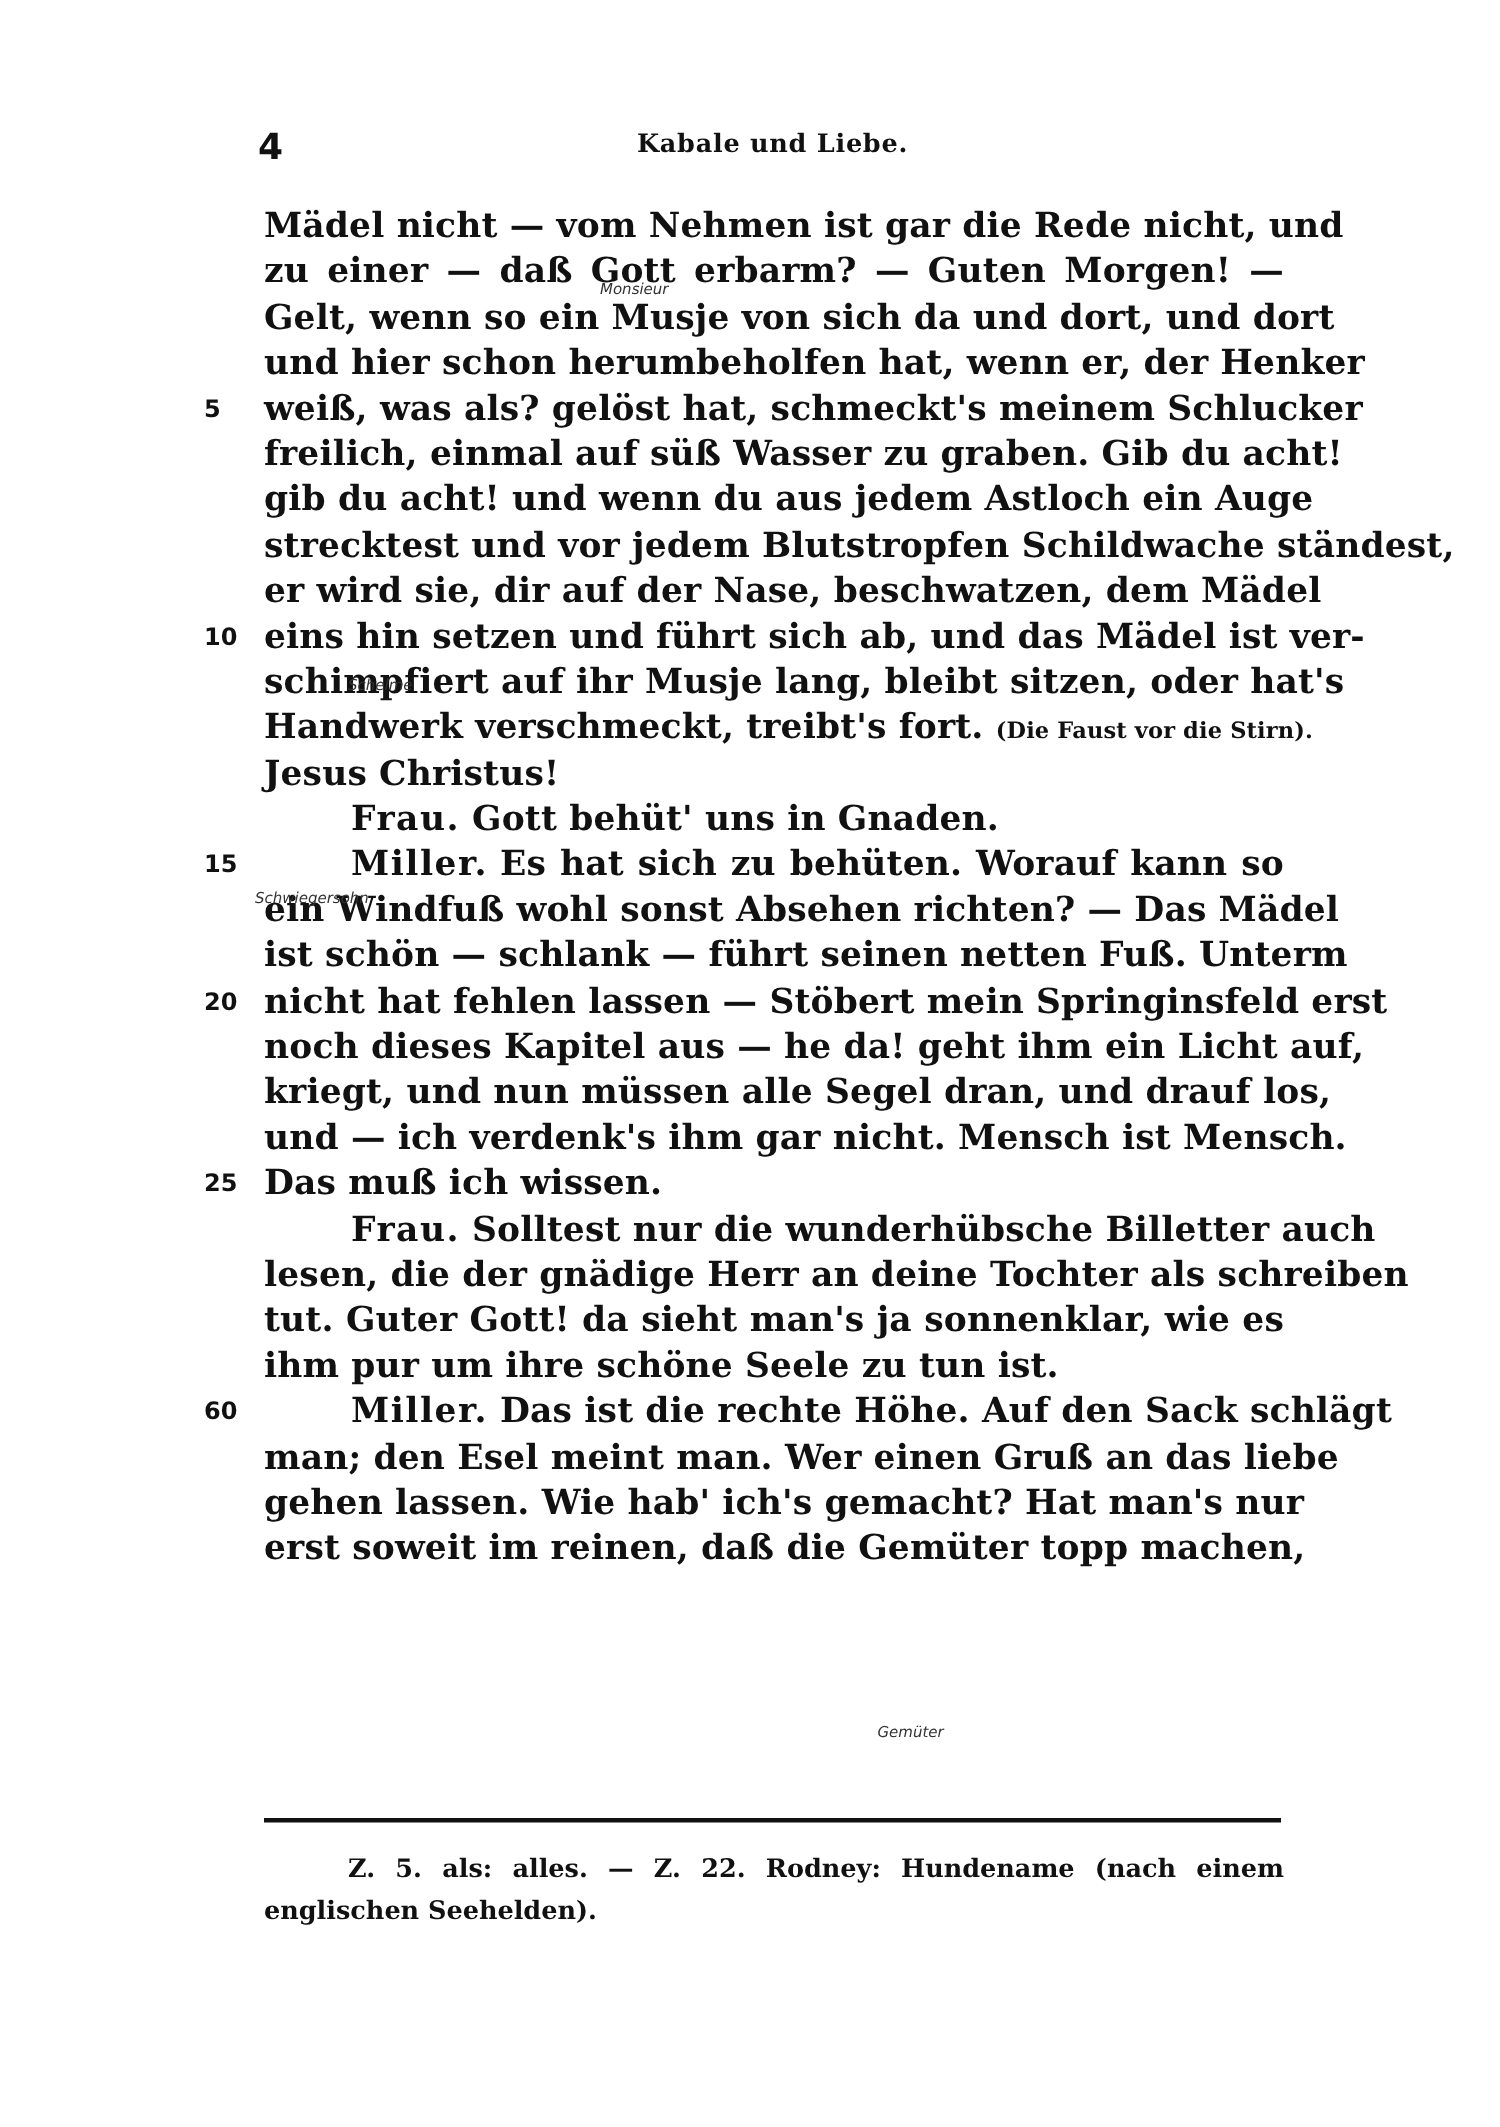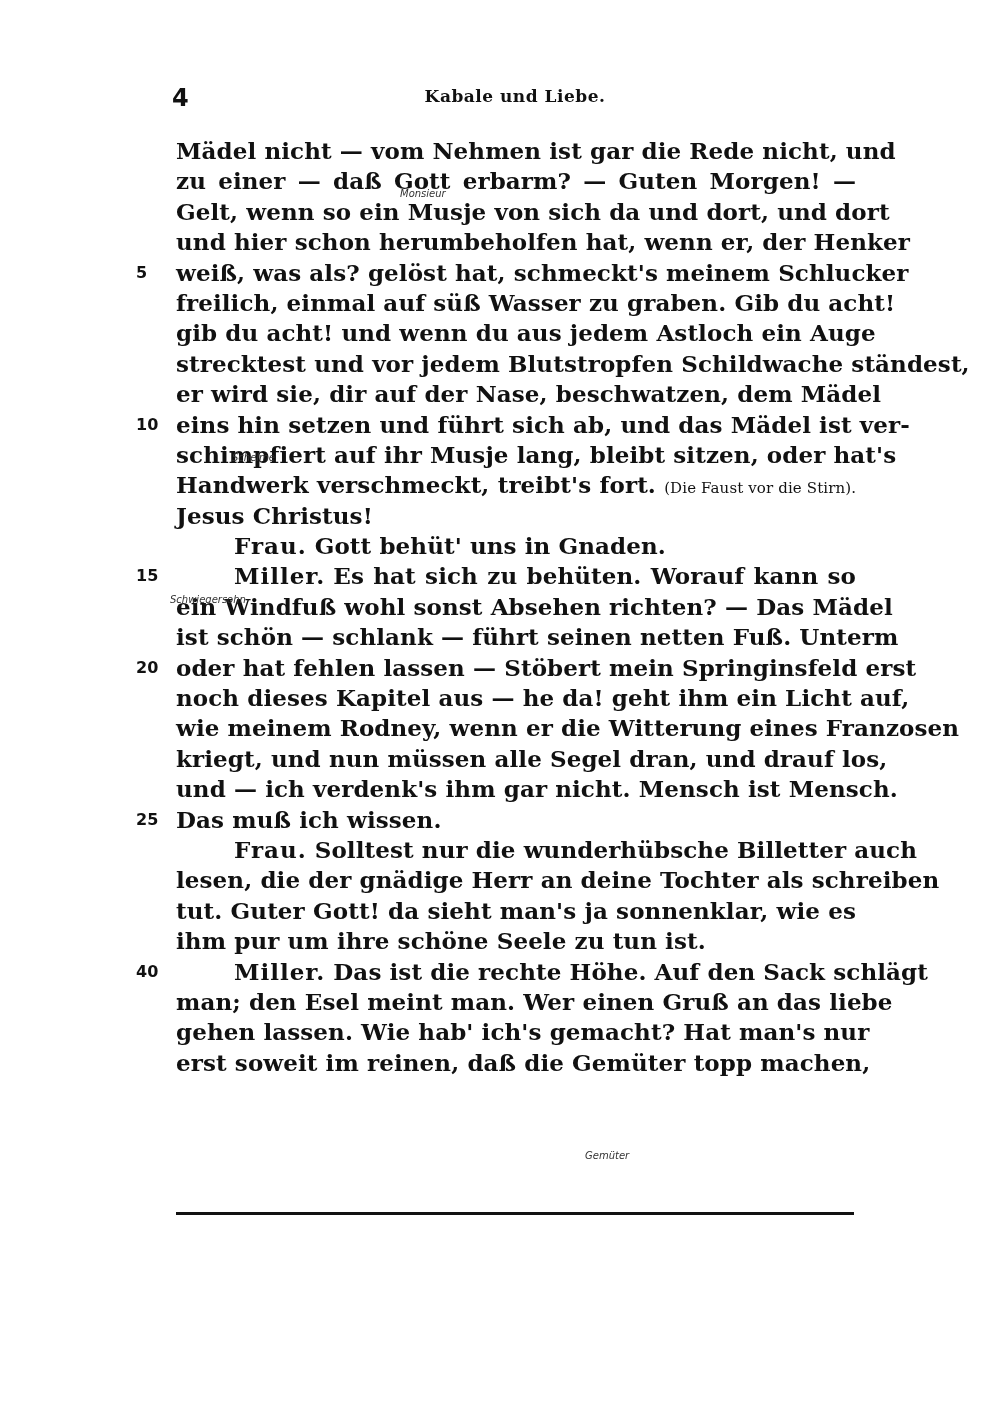--- a/index.html
+++ b/index.html
@@ -9,21 +9,21 @@
     .header { position: absolute; top: 84px; left: 172px; width: 686px; height: 30px; }
     .page-num { position: absolute; left: 0; top: 0; font-size: 24px; font-weight: bold; font-family: "DejaVu Sans", sans-serif; }
     .running-title { position: absolute; left: 0; right: 0; top: 2px; text-align: center; font-size: 17px; font-weight: bold; letter-spacing: 0.5px; }
     .body { position: absolute; top: 136px; left: 176px; width: 680px; }
     .line { position: relative; height: 30.4px; line-height: 30.4px; font-size: 23px; font-weight: bold;
             white-space: nowrap; text-align: justify; text-align-last: justify; letter-spacing: 0.1px; }
     .line.last { text-align-last: left; }
     .line.indent { padding-left: 58px; }
     .lnum { position: absolute; left: -40px; width: 28px; text-align: right; font-size: 16px; font-weight: bold; font-family: "DejaVu Sans", sans-serif; }
     .speaker { letter-spacing: 1px; margin-right: 8px; }
-    .stage { font-size: 15px; font-weight: normal; }
+    .stage { font-size: 15px; font-weight: bold; }
     .rule { position: absolute; top: 1212px; left: 176px; width: 678px; height: 3px; background: #111; }
     .footnote { position: absolute; top: 1232px; left: 176px; width: 680px; font-size: 17px; font-weight: bold; line-height: 28px; }
     .fn-line { white-space: nowrap; text-align: justify; text-align-last: justify; }
     .fn-line.first { padding-left: 56px; }
     .fn-line.last { text-align-last: left; }
     .annot { position: absolute; font-family: "DejaVu Sans", sans-serif; font-size: 10px; font-weight: normal; color: #333; font-style: italic; }
   </style>
 </head>
 <body>
 
@@ -44,38 +44,41 @@
       <div class="line"><span class="lnum"></span><span>strecktest und vor jedem Blutstropfen Schildwache ständest,</span></div>
       <div class="line"><span class="lnum"></span><span>er wird sie, dir auf der Nase, beschwatzen, dem Mädel</span></div>
       <div class="line"><span class="lnum">10</span><span>eins hin setzen und führt sich ab, und das Mädel ist ver-</span></div>
       <div class="line"><span class="lnum"></span><span>schimpfiert auf ihr Musje lang, bleibt sitzen, oder hat's</span></div>
       <div class="line"><span class="lnum"></span><span>Handwerk verschmeckt, treibt's fort.</span> <span class="stage">(Die Faust vor die Stirn).</span></div>
       <div class="line last"><span class="lnum"></span><span>Jesus Christus!</span></div>
       <div class="line indent last"><span class="lnum"></span><span class="speaker">Frau.</span><span>Gott behüt' uns in Gnaden.</span></div>
       <div class="line indent"><span class="lnum">15</span><span class="speaker">Miller.</span><span>Es hat sich zu behüten. Worauf kann so</span></div>
       <div class="line"><span class="lnum"></span><span>ein Windfuß wohl sonst Absehen richten? — Das Mädel</span></div>
       <div class="line"><span class="lnum"></span><span>ist schön — schlank — führt seinen netten Fuß. Unterm</span></div>
-      <div class="line"><span class="lnum">20</span><span>oder hat fehlen lassen — Stöbert mein Springinsfeld erst</span></div>
+      <div class="line"><span class="lnum">20</span><span>nicht hat fehlen lassen — Stöbert mein Springinsfeld erst</span></div>
       <div class="line"><span class="lnum"></span><span>noch dieses Kapitel aus — he da! geht ihm ein Licht auf,</span></div>
-      <div class="line"><span class="lnum"></span><span>wie meinem Rodney, wenn er die Witterung eines Franzosen</span></div>
       <div class="line"><span class="lnum"></span><span>kriegt, und nun müssen alle Segel dran, und drauf los,</span></div>
       <div class="line"><span class="lnum"></span><span>und — ich verdenk's ihm gar nicht. Mensch ist Mensch.</span></div>
       <div class="line last"><span class="lnum">25</span><span>Das muß ich wissen.</span></div>
       <div class="line indent"><span class="lnum"></span><span class="speaker">Frau.</span><span>Solltest nur die wunderhübsche Billetter auch</span></div>
       <div class="line"><span class="lnum"></span><span>lesen, die der gnädige Herr an deine Tochter als schreiben</span></div>
       <div class="line"><span class="lnum"></span><span>tut. Guter Gott! da sieht man's ja sonnenklar, wie es</span></div>
       <div class="line last"><span class="lnum"></span><span>ihm pur um ihre schöne Seele zu tun ist.</span></div>
-      <div class="line indent"><span class="lnum">40</span><span class="speaker">Miller.</span><span>Das ist die rechte Höhe. Auf den Sack schlägt</span></div>
+      <div class="line indent"><span class="lnum">60</span><span class="speaker">Miller.</span><span>Das ist die rechte Höhe. Auf den Sack schlägt</span></div>
       <div class="line"><span class="lnum"></span><span>man; den Esel meint man. Wer einen Gruß an das liebe</span></div>
       <div class="line"><span class="lnum"></span><span>gehen lassen. Wie hab' ich's gemacht? Hat man's nur</span></div>
       <div class="line"><span class="lnum"></span><span>erst soweit im reinen, daß die Gemüter topp machen,</span></div>
     </div>
 
   <div class="rule"></div>
 
+  <div class="footnote">
+    <div class="fn-line first">Z. 5. als: alles. — Z. 22. Rodney: Hundename (nach einem</div>
+    <div class="fn-line last">englischen Seehelden).</div>
+  </div>
 
   <div id="annots">
       <span class="annot" style="left: 400px; top: 188px;">Monsieur</span>
       <span class="annot" style="left: 232px; top: 440px; margin-top: 12px;">Schelme</span>
       <span class="annot" style="left: 170px; top: 594px;">Schwiegersohn</span>
       <span class="annot" style="left: 585px; top: 1150px;">Gemüter</span>
     </div>
 </div>
 
 </body></html>

